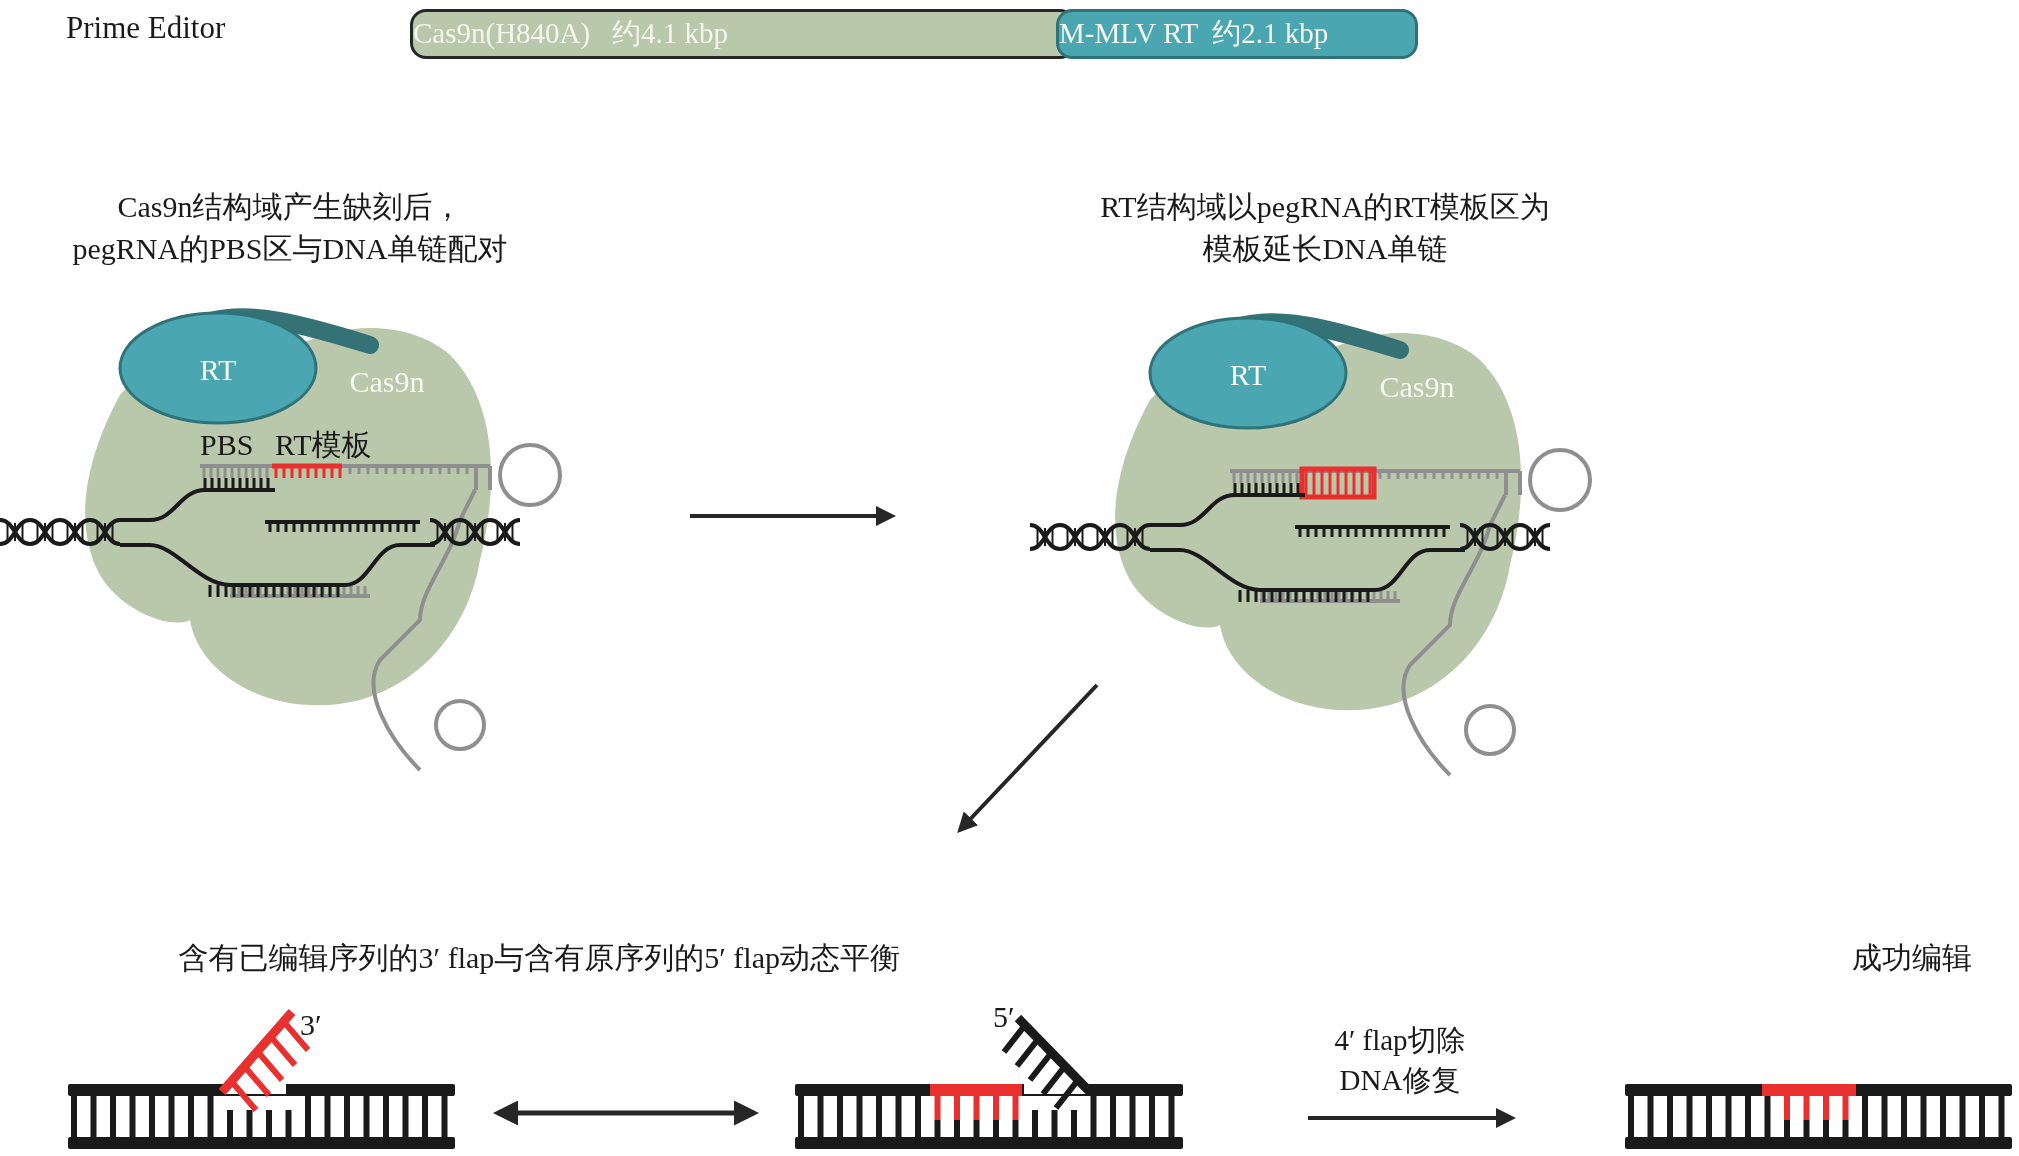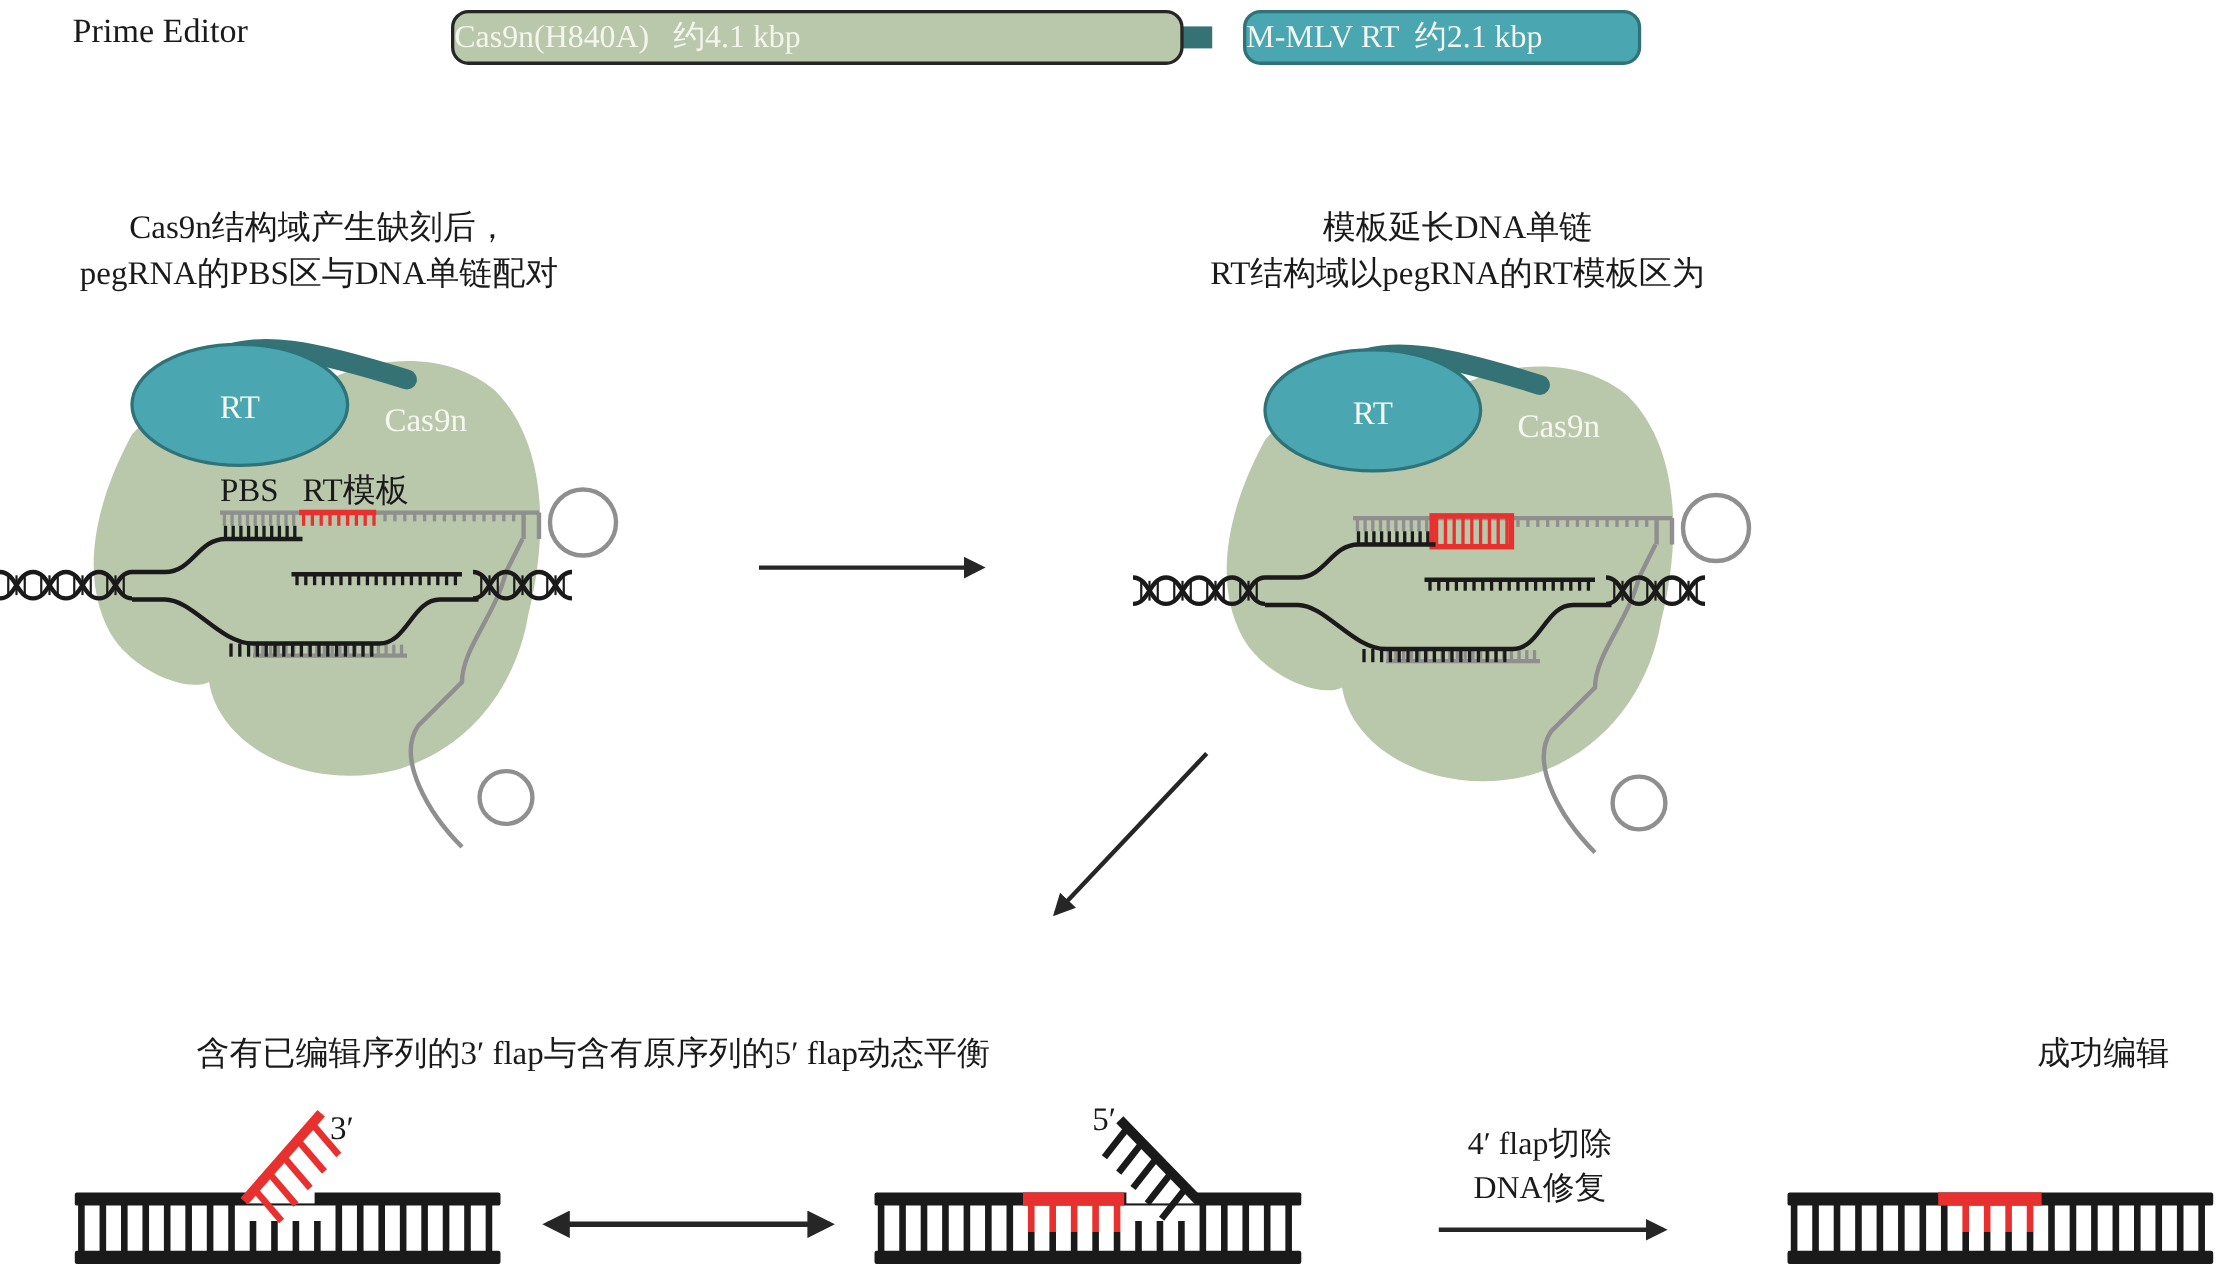--- a/index.html
+++ b/index.html
@@ -1,21 +1,21 @@
 <!DOCTYPE html>
 <html><head>
 <meta charset="utf-8">
 <style>
   html,body{margin:0;padding:0;background:#ffffff;}
   body{width:2019px;height:1156px;position:relative;overflow:hidden;font-family:"Liberation Serif","DejaVu Serif",serif;color:#1a1a1a;}
   .txt{position:absolute;white-space:nowrap;}
   .title{left:66px;top:10px;font-size:31px;}
   .bar{position:absolute;top:9px;height:50px;border-radius:16px;display:flex;align-items:center;justify-content:flex-start;font-size:29px;color:#f4f6ee;box-sizing:border-box;}
   .bar-cas{left:410px;width:666px;background:#b9c7ab;border:3px solid #262626;}
-  .bar-rt{left:1130px;width:362px;background:#4aa6b1;border:3px solid #2f7378;}
+  .bar-rt{left:1056px;width:362px;background:#4aa6b1;border:3px solid #2f7378;}
   .linker{position:absolute;left:1070px;top:24px;width:32px;height:20px;background:#347276;}
   .caption{font-size:30px;text-align:center;line-height:42px;}
   .cap-left{left:30px;top:186px;width:520px;}
   .cap-right{left:1050px;top:186px;width:550px;}
   .cap-bottom{left:60px;top:937px;width:840px;text-align:right;}
   .cap-success{left:1827px;top:937px;width:170px;}
   .cap-repair{left:1300px;top:1020px;width:200px;font-size:29px;line-height:40px;}
   svg{position:absolute;left:0;top:0;}
   .lbl-white{fill:#f6f8f0;font-family:"Liberation Serif","DejaVu Serif",serif;}
   .lbl-dark{fill:#1a1a1a;font-family:"Liberation Serif","DejaVu Serif",serif;}
@@ -30,22 +30,22 @@
   </div>
 <div class="bar bar-rt">
     <span style="white-space:pre">M-MLV RT  约2.1 kbp</span>
   </div>
 
 <div class="txt caption cap-left">
   <div>Cas9n结构域产生缺刻后，</div>
   <div>pegRNA的PBS区与DNA单链配对</div>
 </div>
 <div class="txt caption cap-right">
+  <div>RT结构域以pegRNA的RT模板区为</div>
   <div>模板延长DNA单链</div>
-  <div>RT结构域以pegRNA的RT模板区为</div>
 </div>
 <div class="txt caption cap-bottom">含有已编辑序列的3′ flap与含有原序列的5′ flap动态平衡</div>
 <div class="txt caption cap-success">成功编辑</div>
 <div class="txt caption cap-repair">
   <div>4′ flap切除</div>
   <div>DNA修复</div>
 </div>
 
 <svg width="2019" height="1156" viewBox="0 0 2019 1156">
   <defs>

